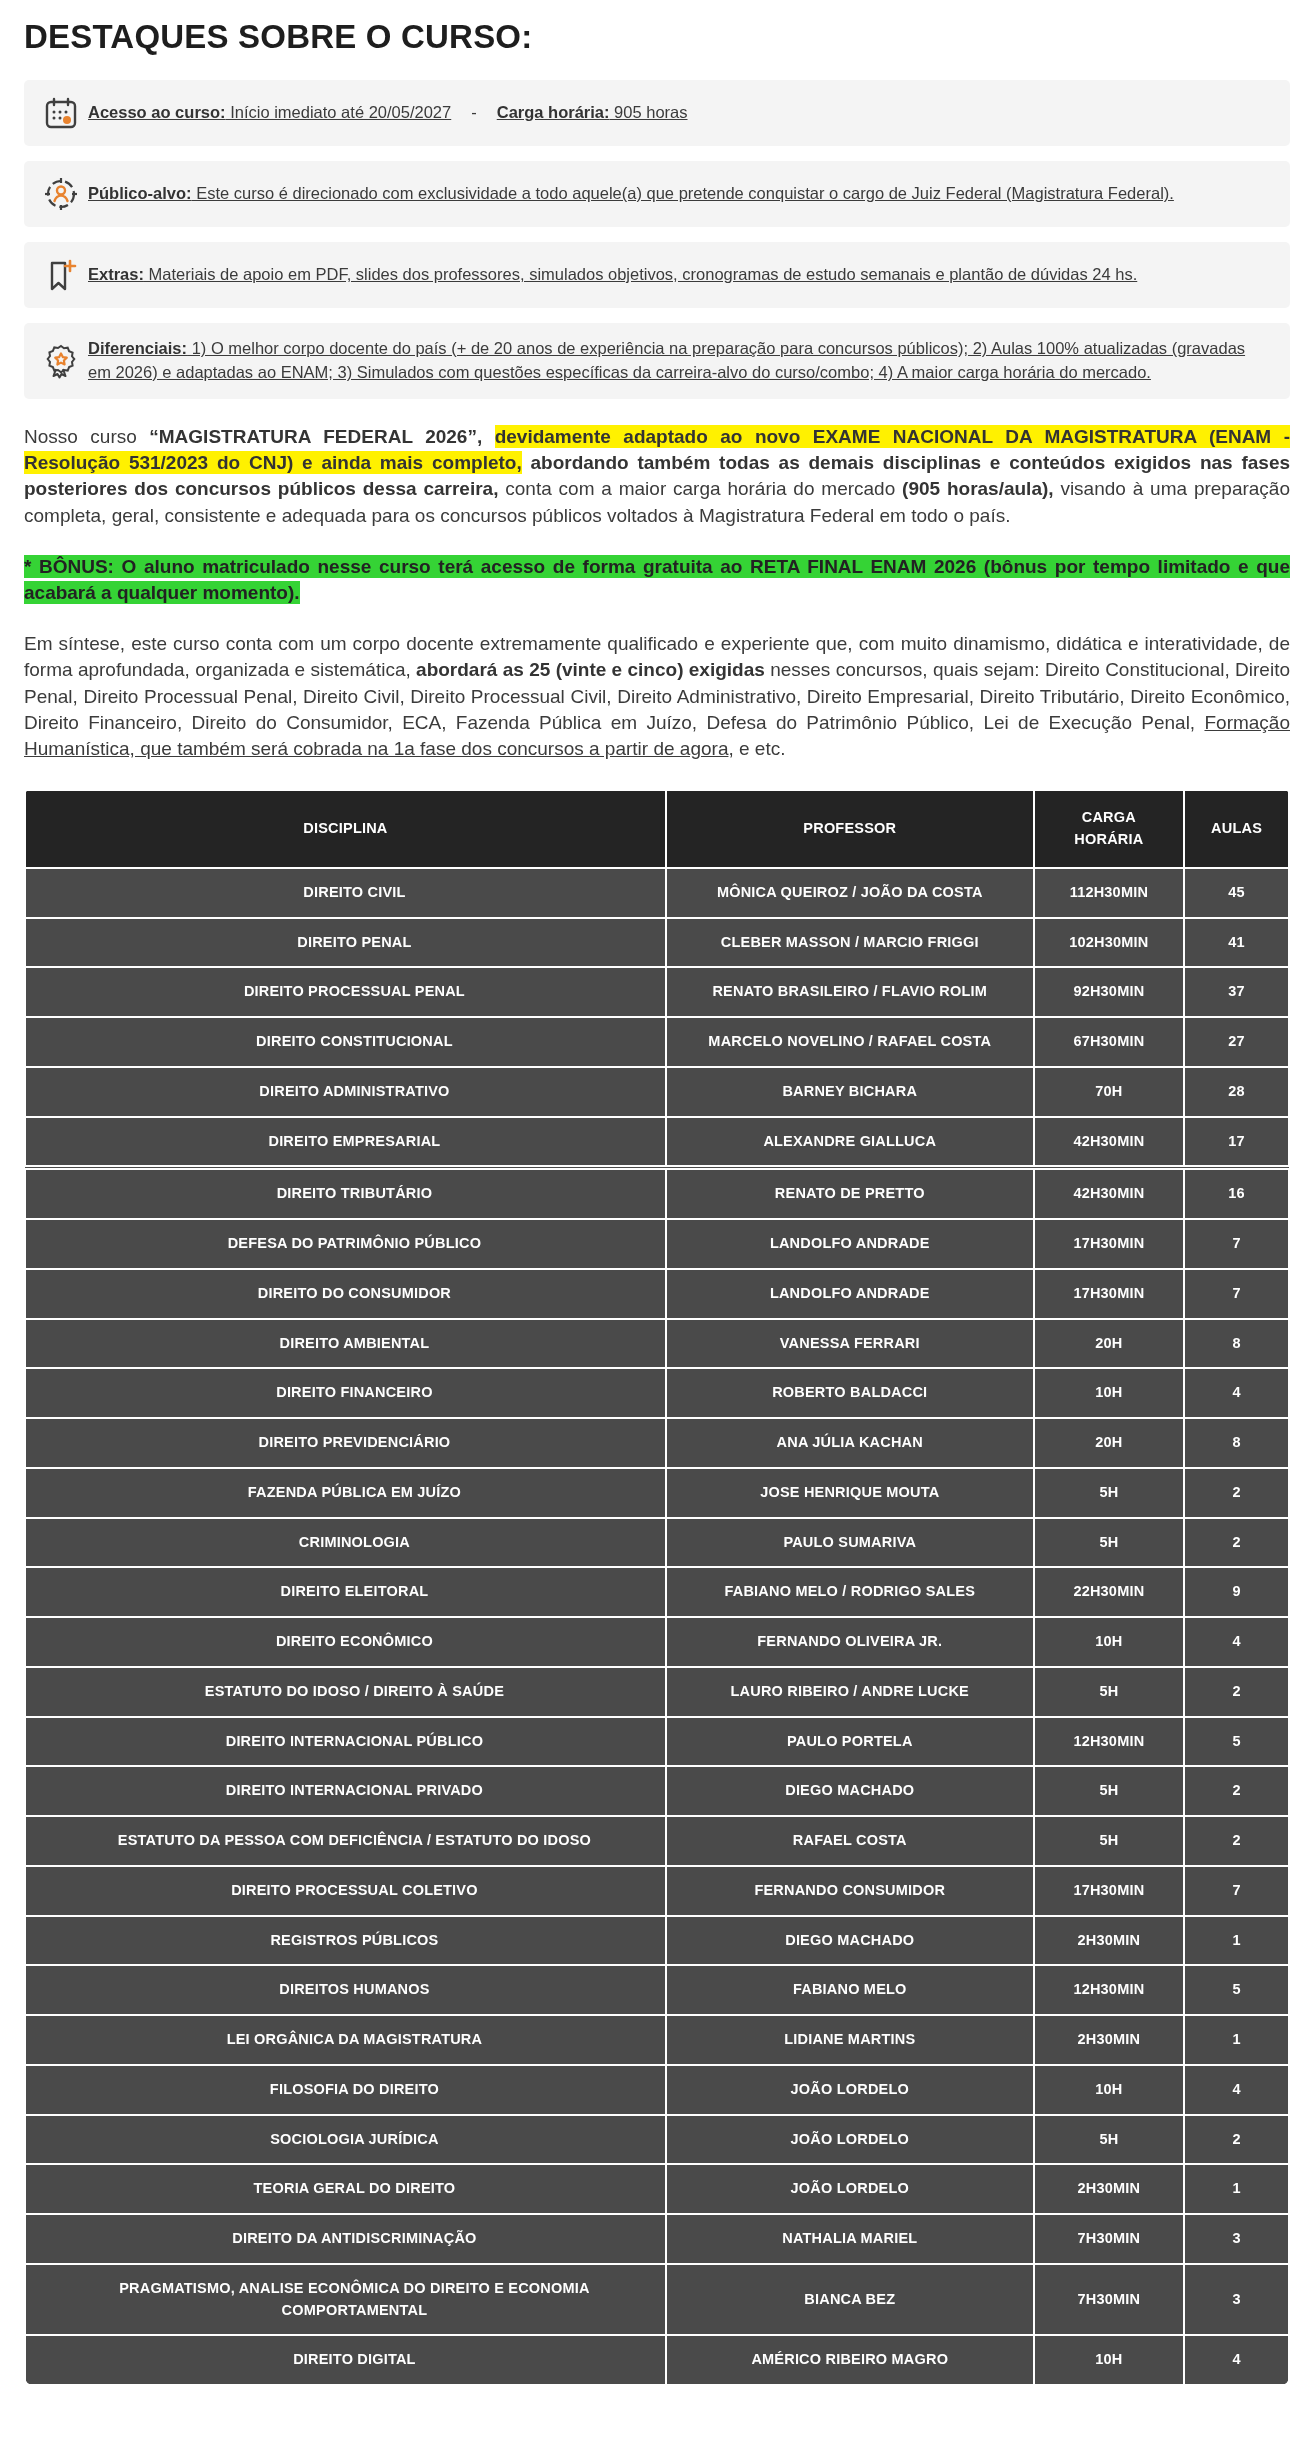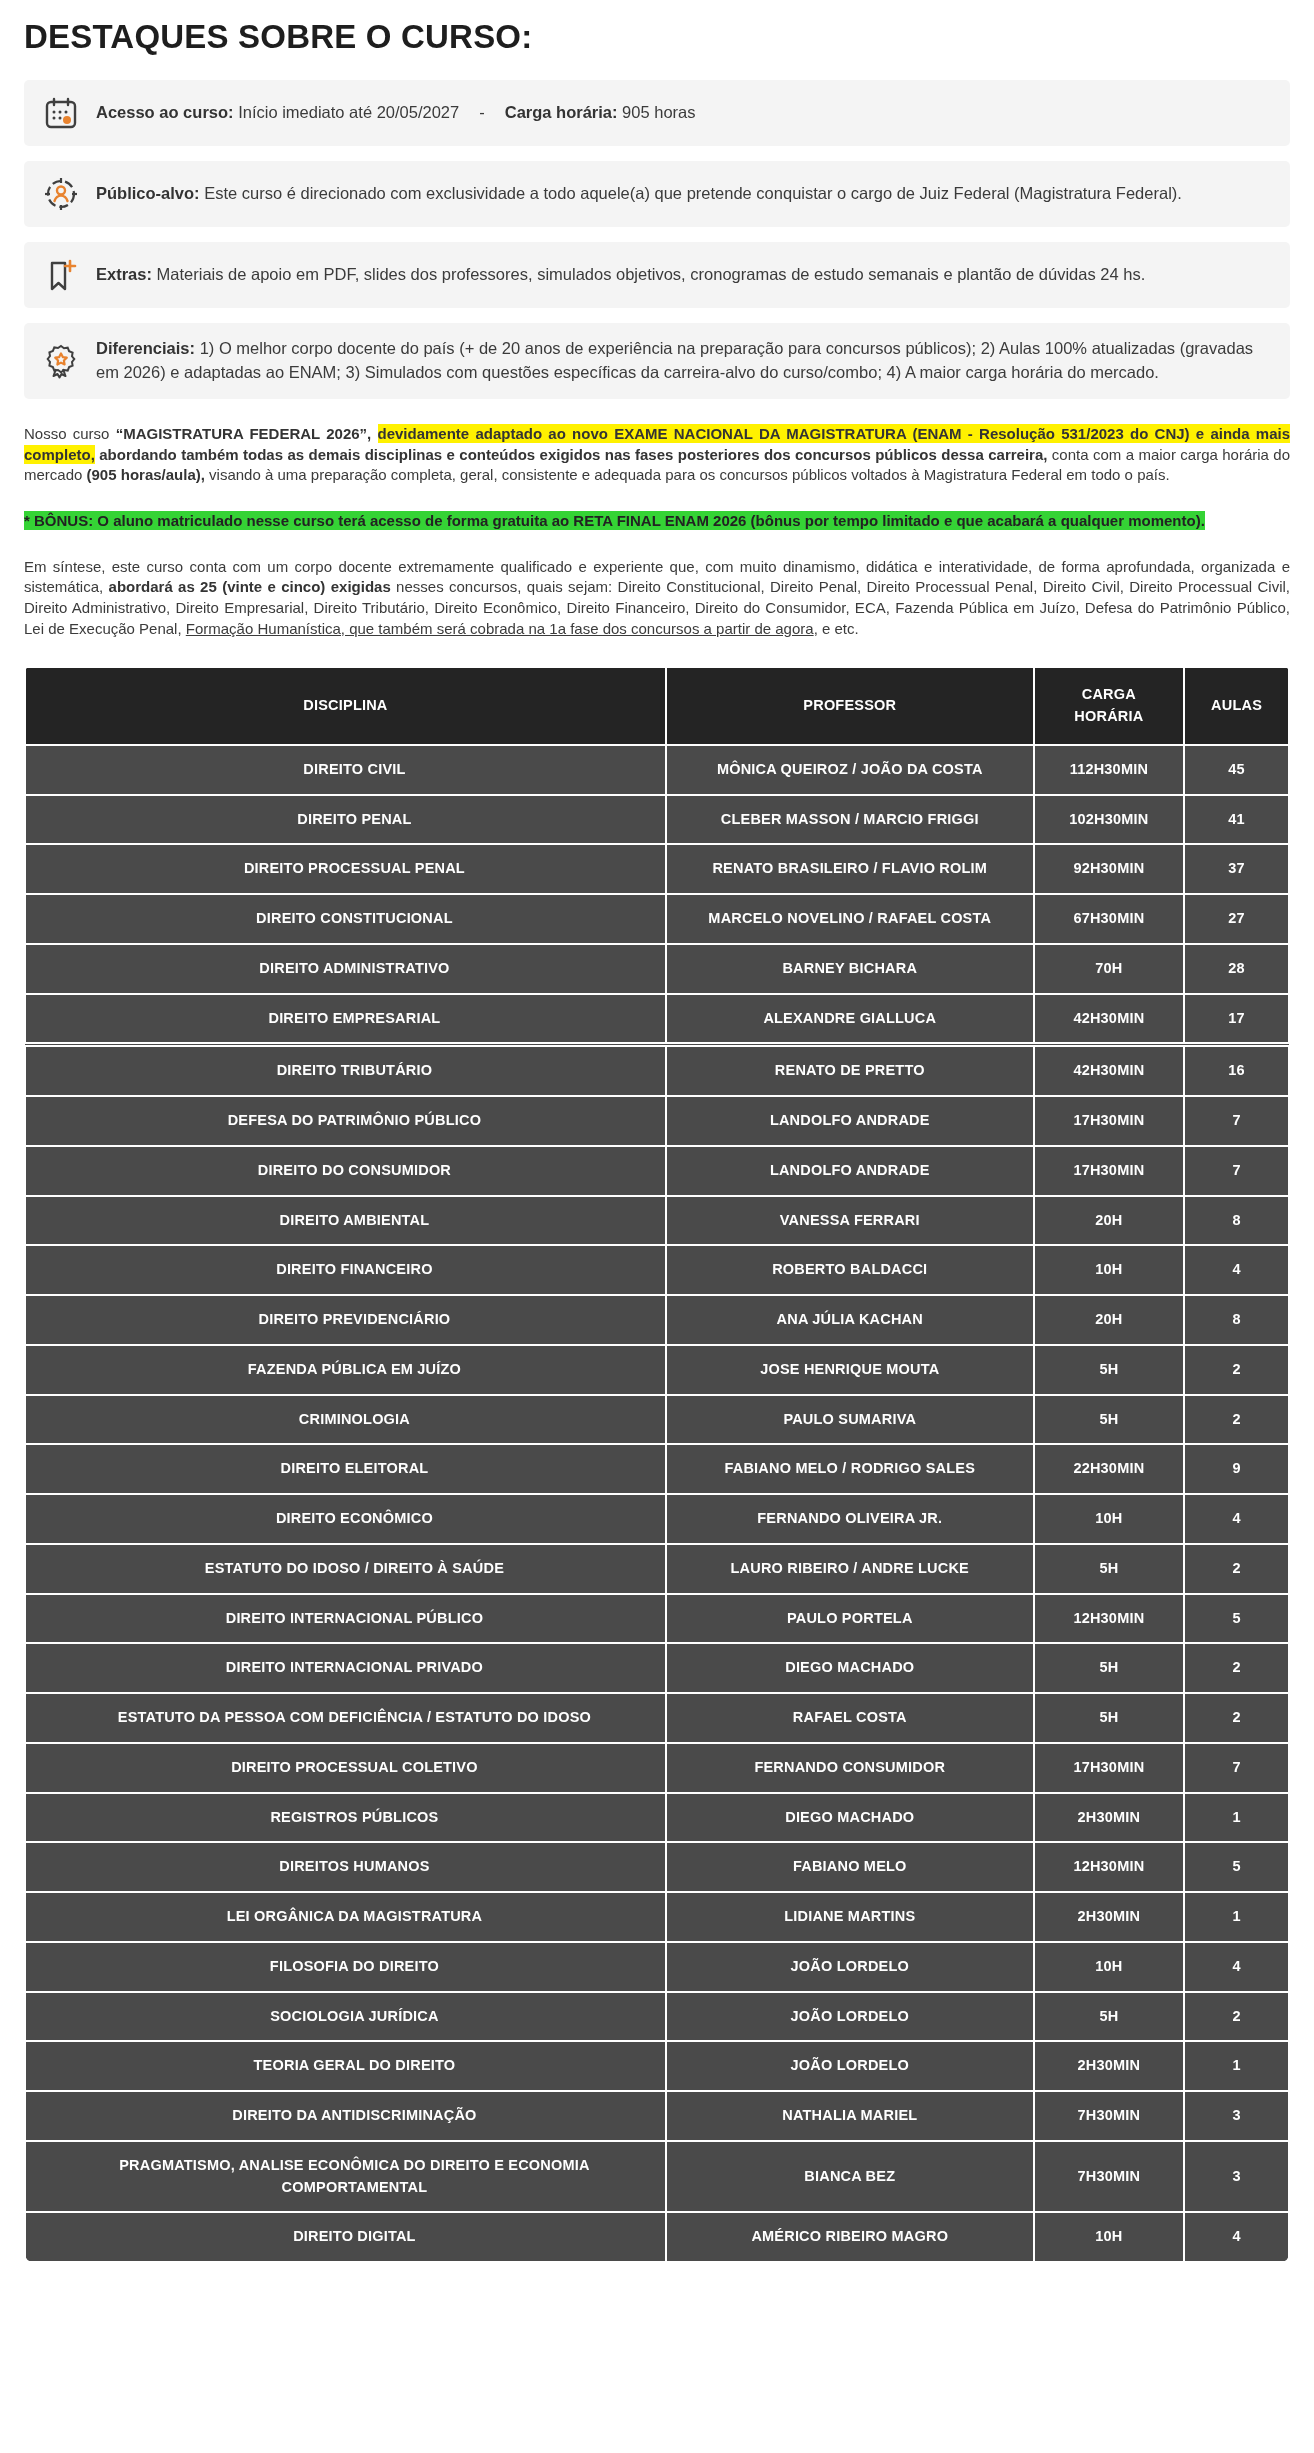--- a/index.html
+++ b/index.html
@@ -30,32 +30,33 @@
     letter-spacing:.2px;
     margin:4px 0 24px 0;
   }
   
   .info-box{
     background:var(--box-bg);
     border-radius:5px;
     padding:14px 18px;
     display:flex;
     align-items:center;
-    gap:16px;
+    gap:8px;
     margin-bottom:15px;
     min-height:57px;
+    text-decoration:underline;
   }
   .info-box .icon{flex:0 0 38px;width:38px;height:38px;display:flex;align-items:center;justify-content:center;}
   .info-box .icon svg{width:36px;height:36px;}
   .info-text{font-size:16.5px;line-height:1.45;color:var(--text);}
   .info-text b{color:#333;}
   .sep{display:inline-block;margin:0 20px;}
   
   p.body-par{
-    font-size:15px;
+    font-size:19px;
     line-height:1.38;
     text-align:justify;
     margin:25px 0;
   }
   p.body-par b{color:#343434;}
   mark.hl-yellow{background:var(--yellow);color:#333;font-weight:bold;padding:1px 0;}
   mark.hl-green{background:var(--green);color:#222;font-weight:bold;padding:1px 0;}
   .underlined{text-decoration:underline;}
   
   table.course-table{

